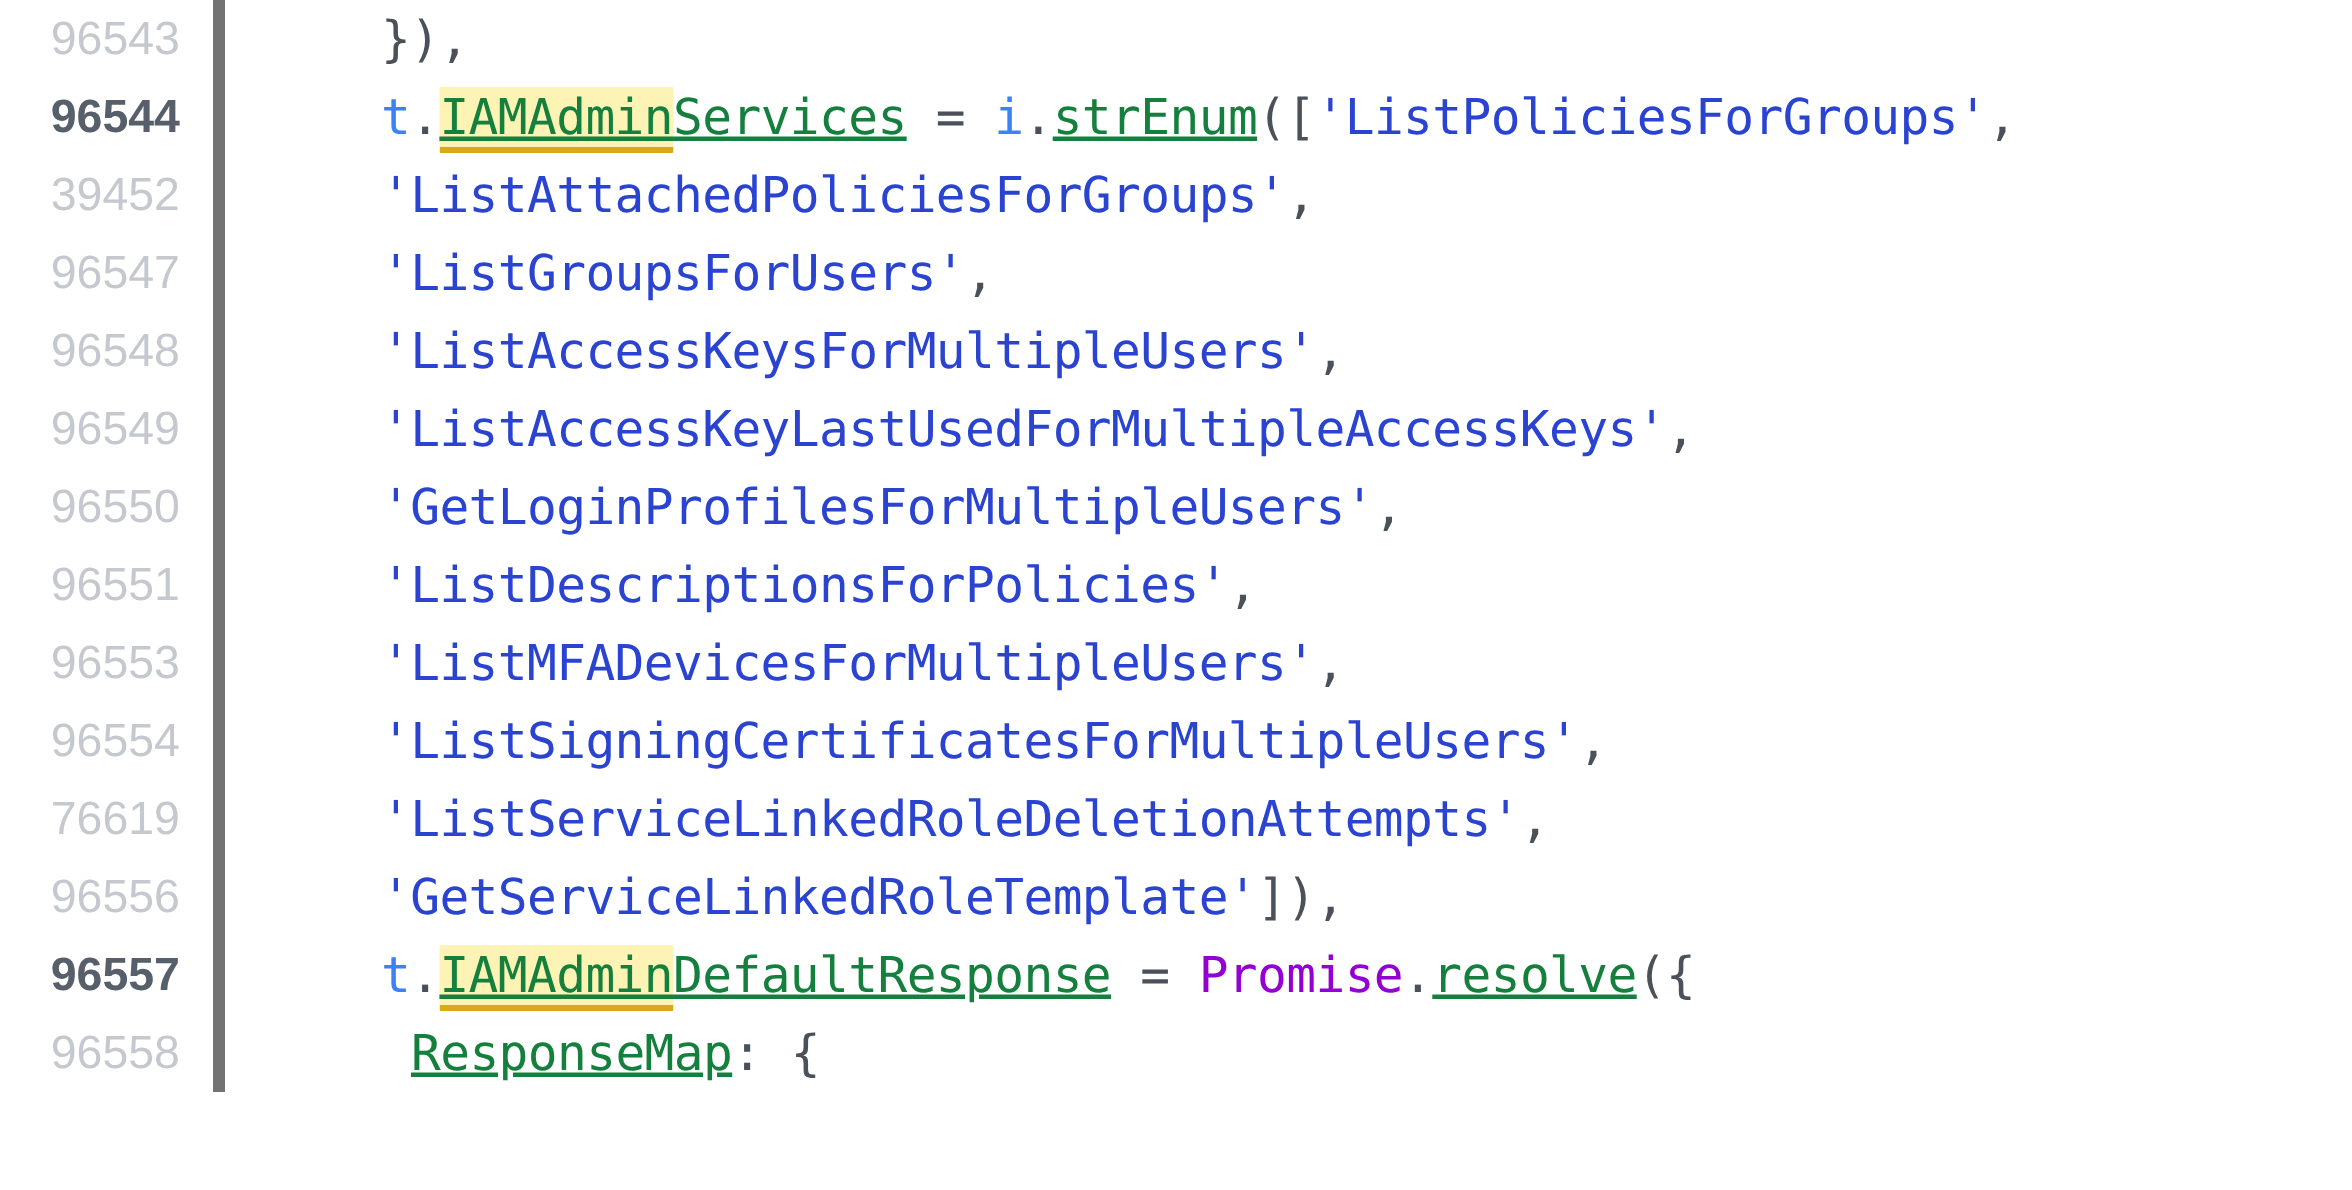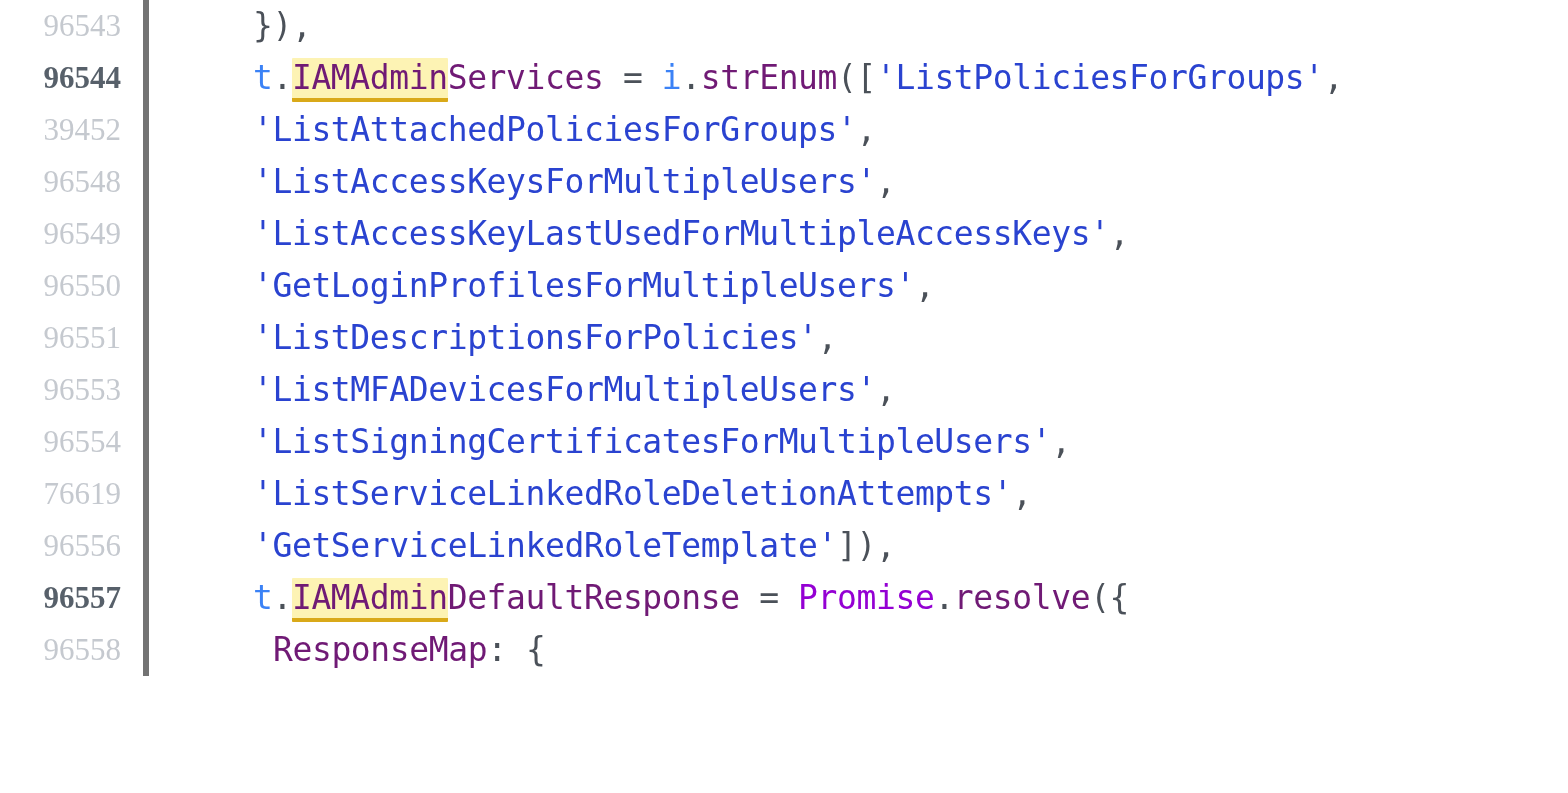--- a/index.html
+++ b/index.html
@@ -39,26 +39,26 @@
 
   
   td.line-number {
     width: 158px;
     min-width: 146px;
     max-width: 146px;
     box-sizing: border-box;
     padding: 0 22px 0 0;
     text-align: right;
     vertical-align: middle;
-    font-family: Liberation Serif, serif;
+    font-family: Liberation Sans, sans-serif;
     font-size: 31px;
     line-height: 52px;
     color: #c5c9cf;
     background: #ffffff;
-    border-right: 6px solid #737373;
+    border-right: 8px solid #737373;
     user-select: none;
     white-space: nowrap;
     letter-spacing: 0px;
   }
   tr.has-match td.line-number {
     color: #57606a;
     font-weight: 700;
   }
 
   
@@ -74,21 +74,21 @@
     color: #1f2328;
     letter-spacing: -0.4px;
   }
   td.code-cell > .code-inner {
     display: block;
     padding-left: 104px;
     white-space: pre;
     overflow: hidden;
   }
   .tok-var    { color: #3b82f6; }   
-  .tok-prop   { color: #701a75; }   
+  .tok-prop   { color: #15803d; text-decoration: underline; }   
   .tok-string { color: #2a43d0; }   
   .tok-punct  { color: #4b5159; }   
   .tok-class  { color: #9400d3; }   
 
   
   .match {
     background: #fdf3b4;
     border-bottom: 4px solid #d9a919;
     padding-bottom: 1px;
     border-radius: 1px;
@@ -104,20 +104,24 @@
           <td class="line-number">96543</td>
           <td class="code-cell"><span class="code-inner"><span class="tok-punct">}),</span></span></td>
         </tr>
         <tr class="code-line has-match">
           <td class="line-number">96544</td>
           <td class="code-cell"><span class="code-inner"><span class="tok-var">t</span><span class="tok-punct">.</span><span class="tok-prop match">IAMAdmin</span><span class="tok-prop">Services</span><span class="tok-punct"> = </span><span class="tok-var">i</span><span class="tok-punct">.</span><span class="tok-prop">strEnum</span><span class="tok-punct">([</span><span class="tok-string">'ListPoliciesForGroups'</span><span class="tok-punct">,</span></span></td>
         </tr>
         <tr class="code-line">
           <td class="line-number">39452</td>
           <td class="code-cell"><span class="code-inner"><span class="tok-string">'ListAttachedPoliciesForGroups'</span><span class="tok-punct">,</span></span></td>
+        </tr>
+        <tr class="code-line">
+          <td class="line-number">96547</td>
+          <td class="code-cell"><span class="code-inner"><span class="tok-string">'ListGroupsForUsers'</span><span class="tok-punct">,</span></span></td>
         </tr>
         <tr class="code-line">
           <td class="line-number">96548</td>
           <td class="code-cell"><span class="code-inner"><span class="tok-string">'ListAccessKeysForMultipleUsers'</span><span class="tok-punct">,</span></span></td>
         </tr>
         <tr class="code-line">
           <td class="line-number">96549</td>
           <td class="code-cell"><span class="code-inner"><span class="tok-string">'ListAccessKeyLastUsedForMultipleAccessKeys'</span><span class="tok-punct">,</span></span></td>
         </tr>
         <tr class="code-line">

